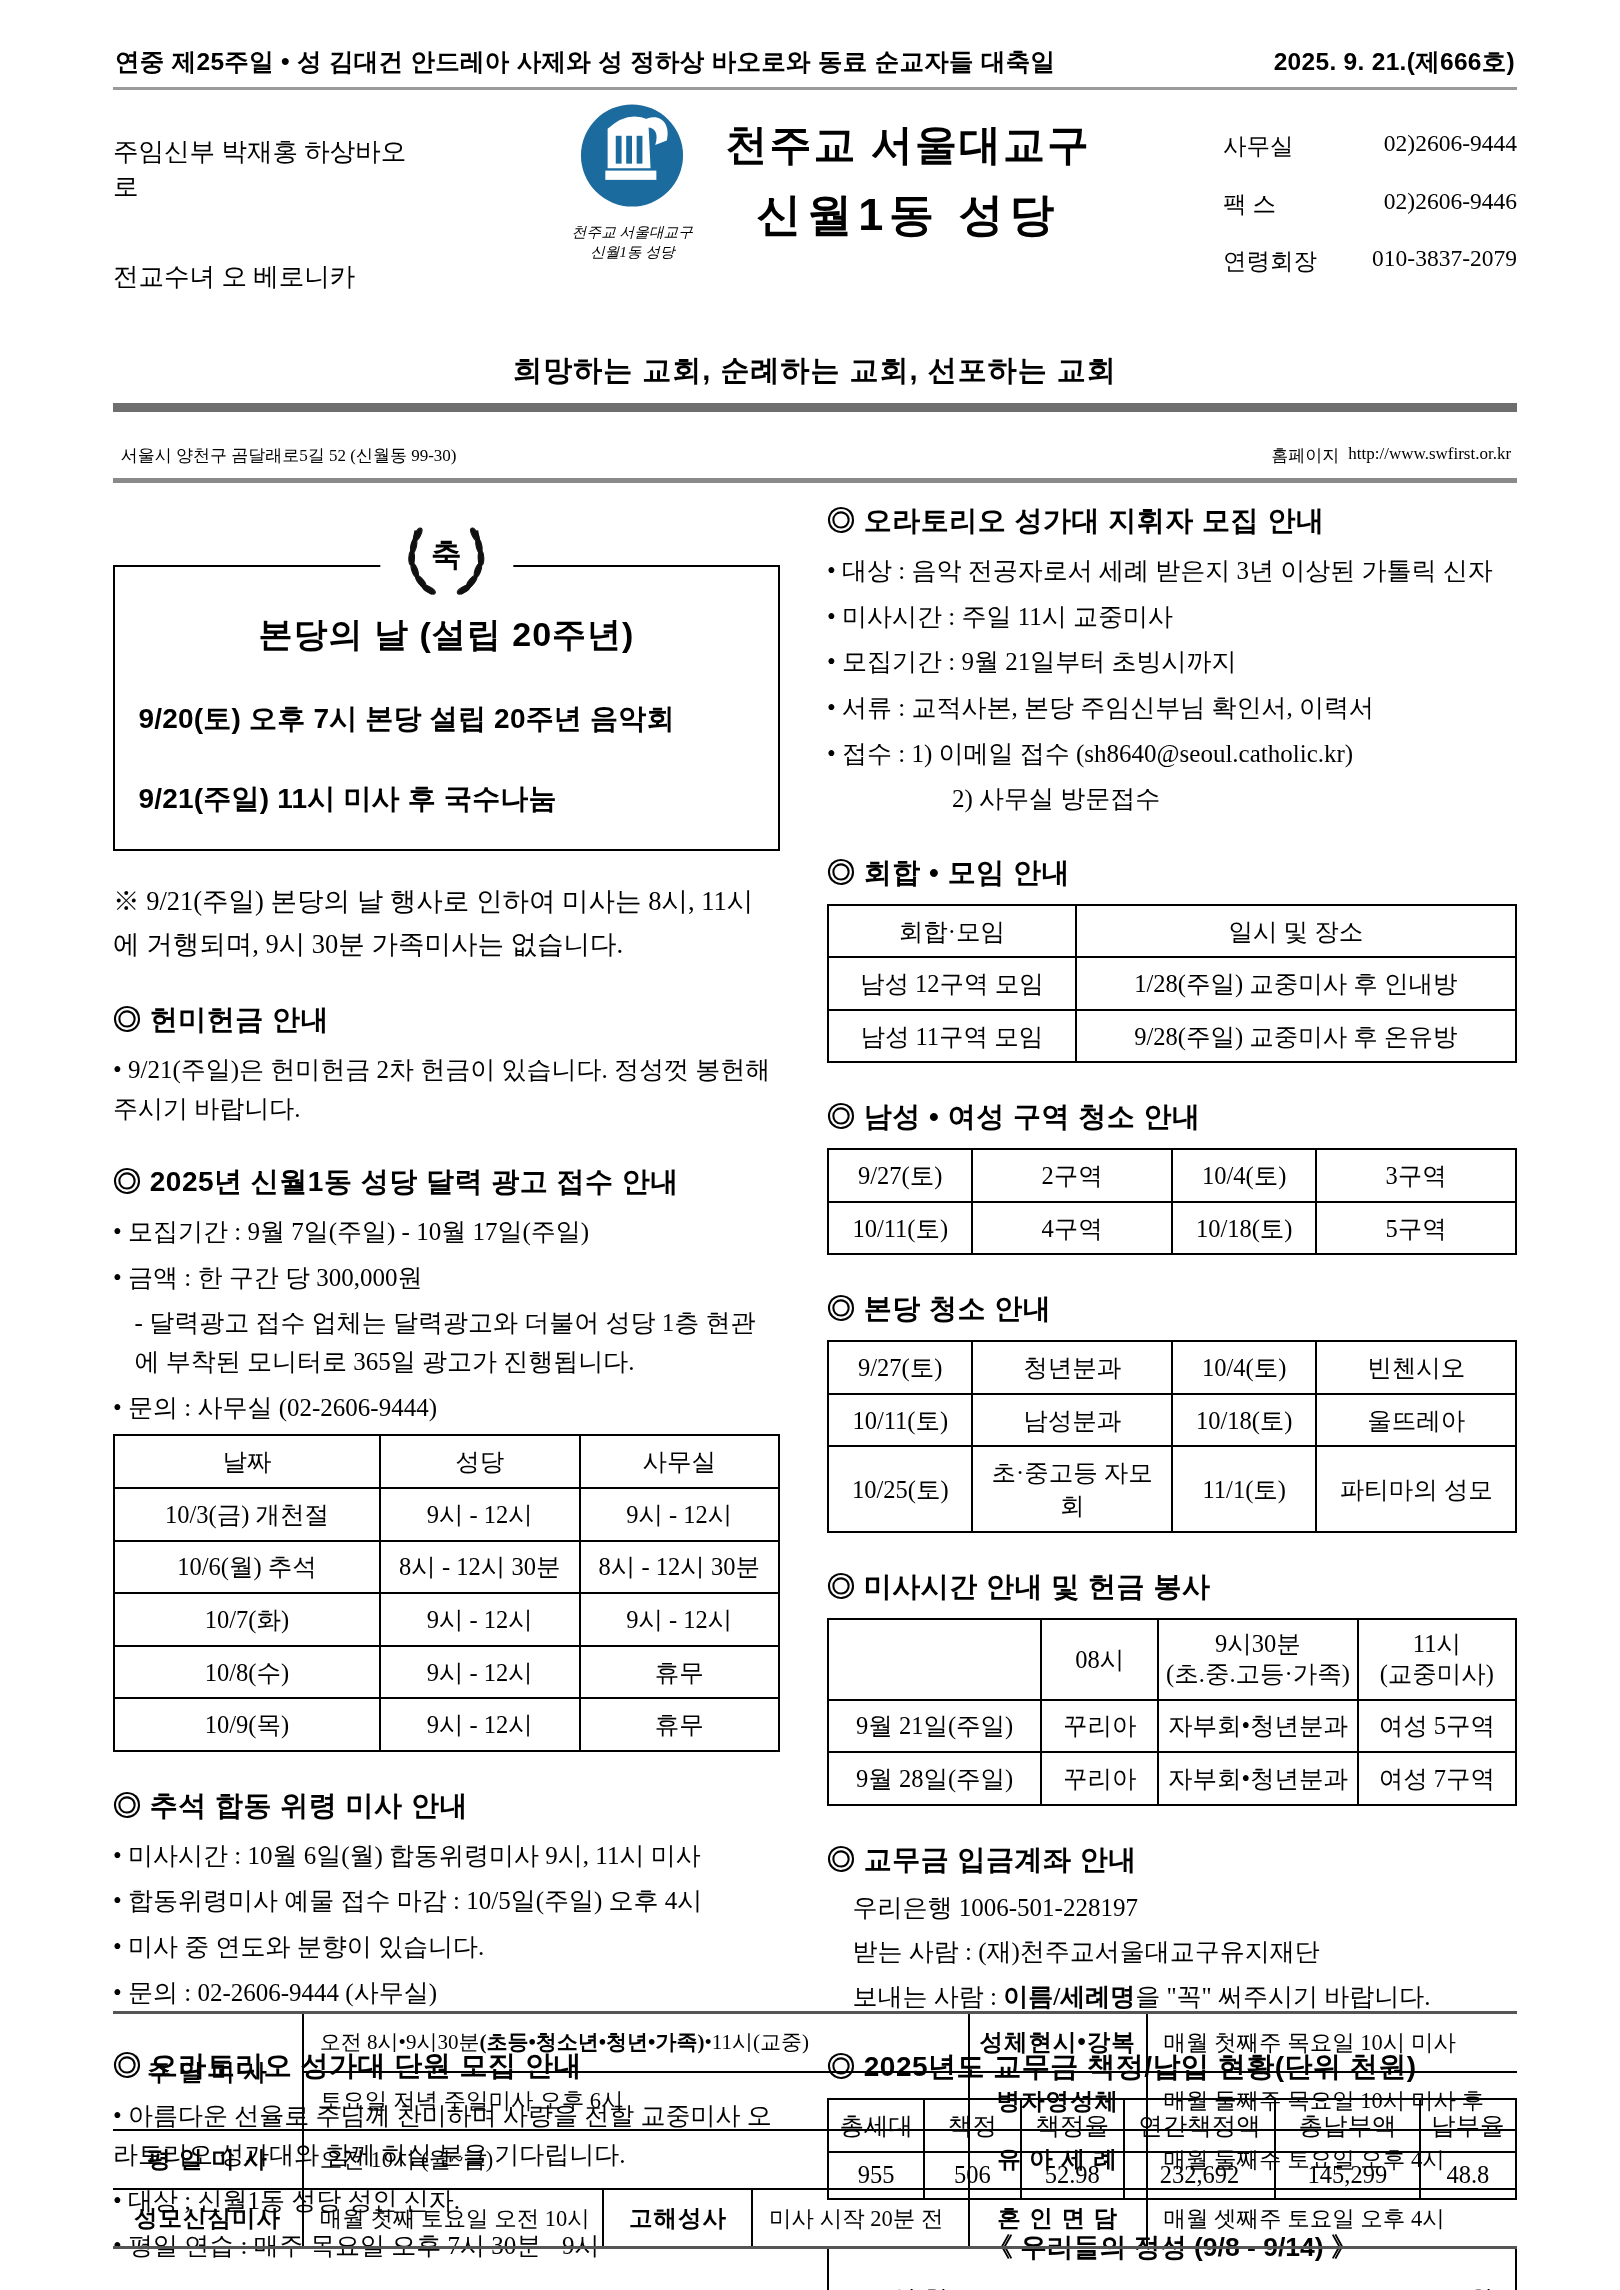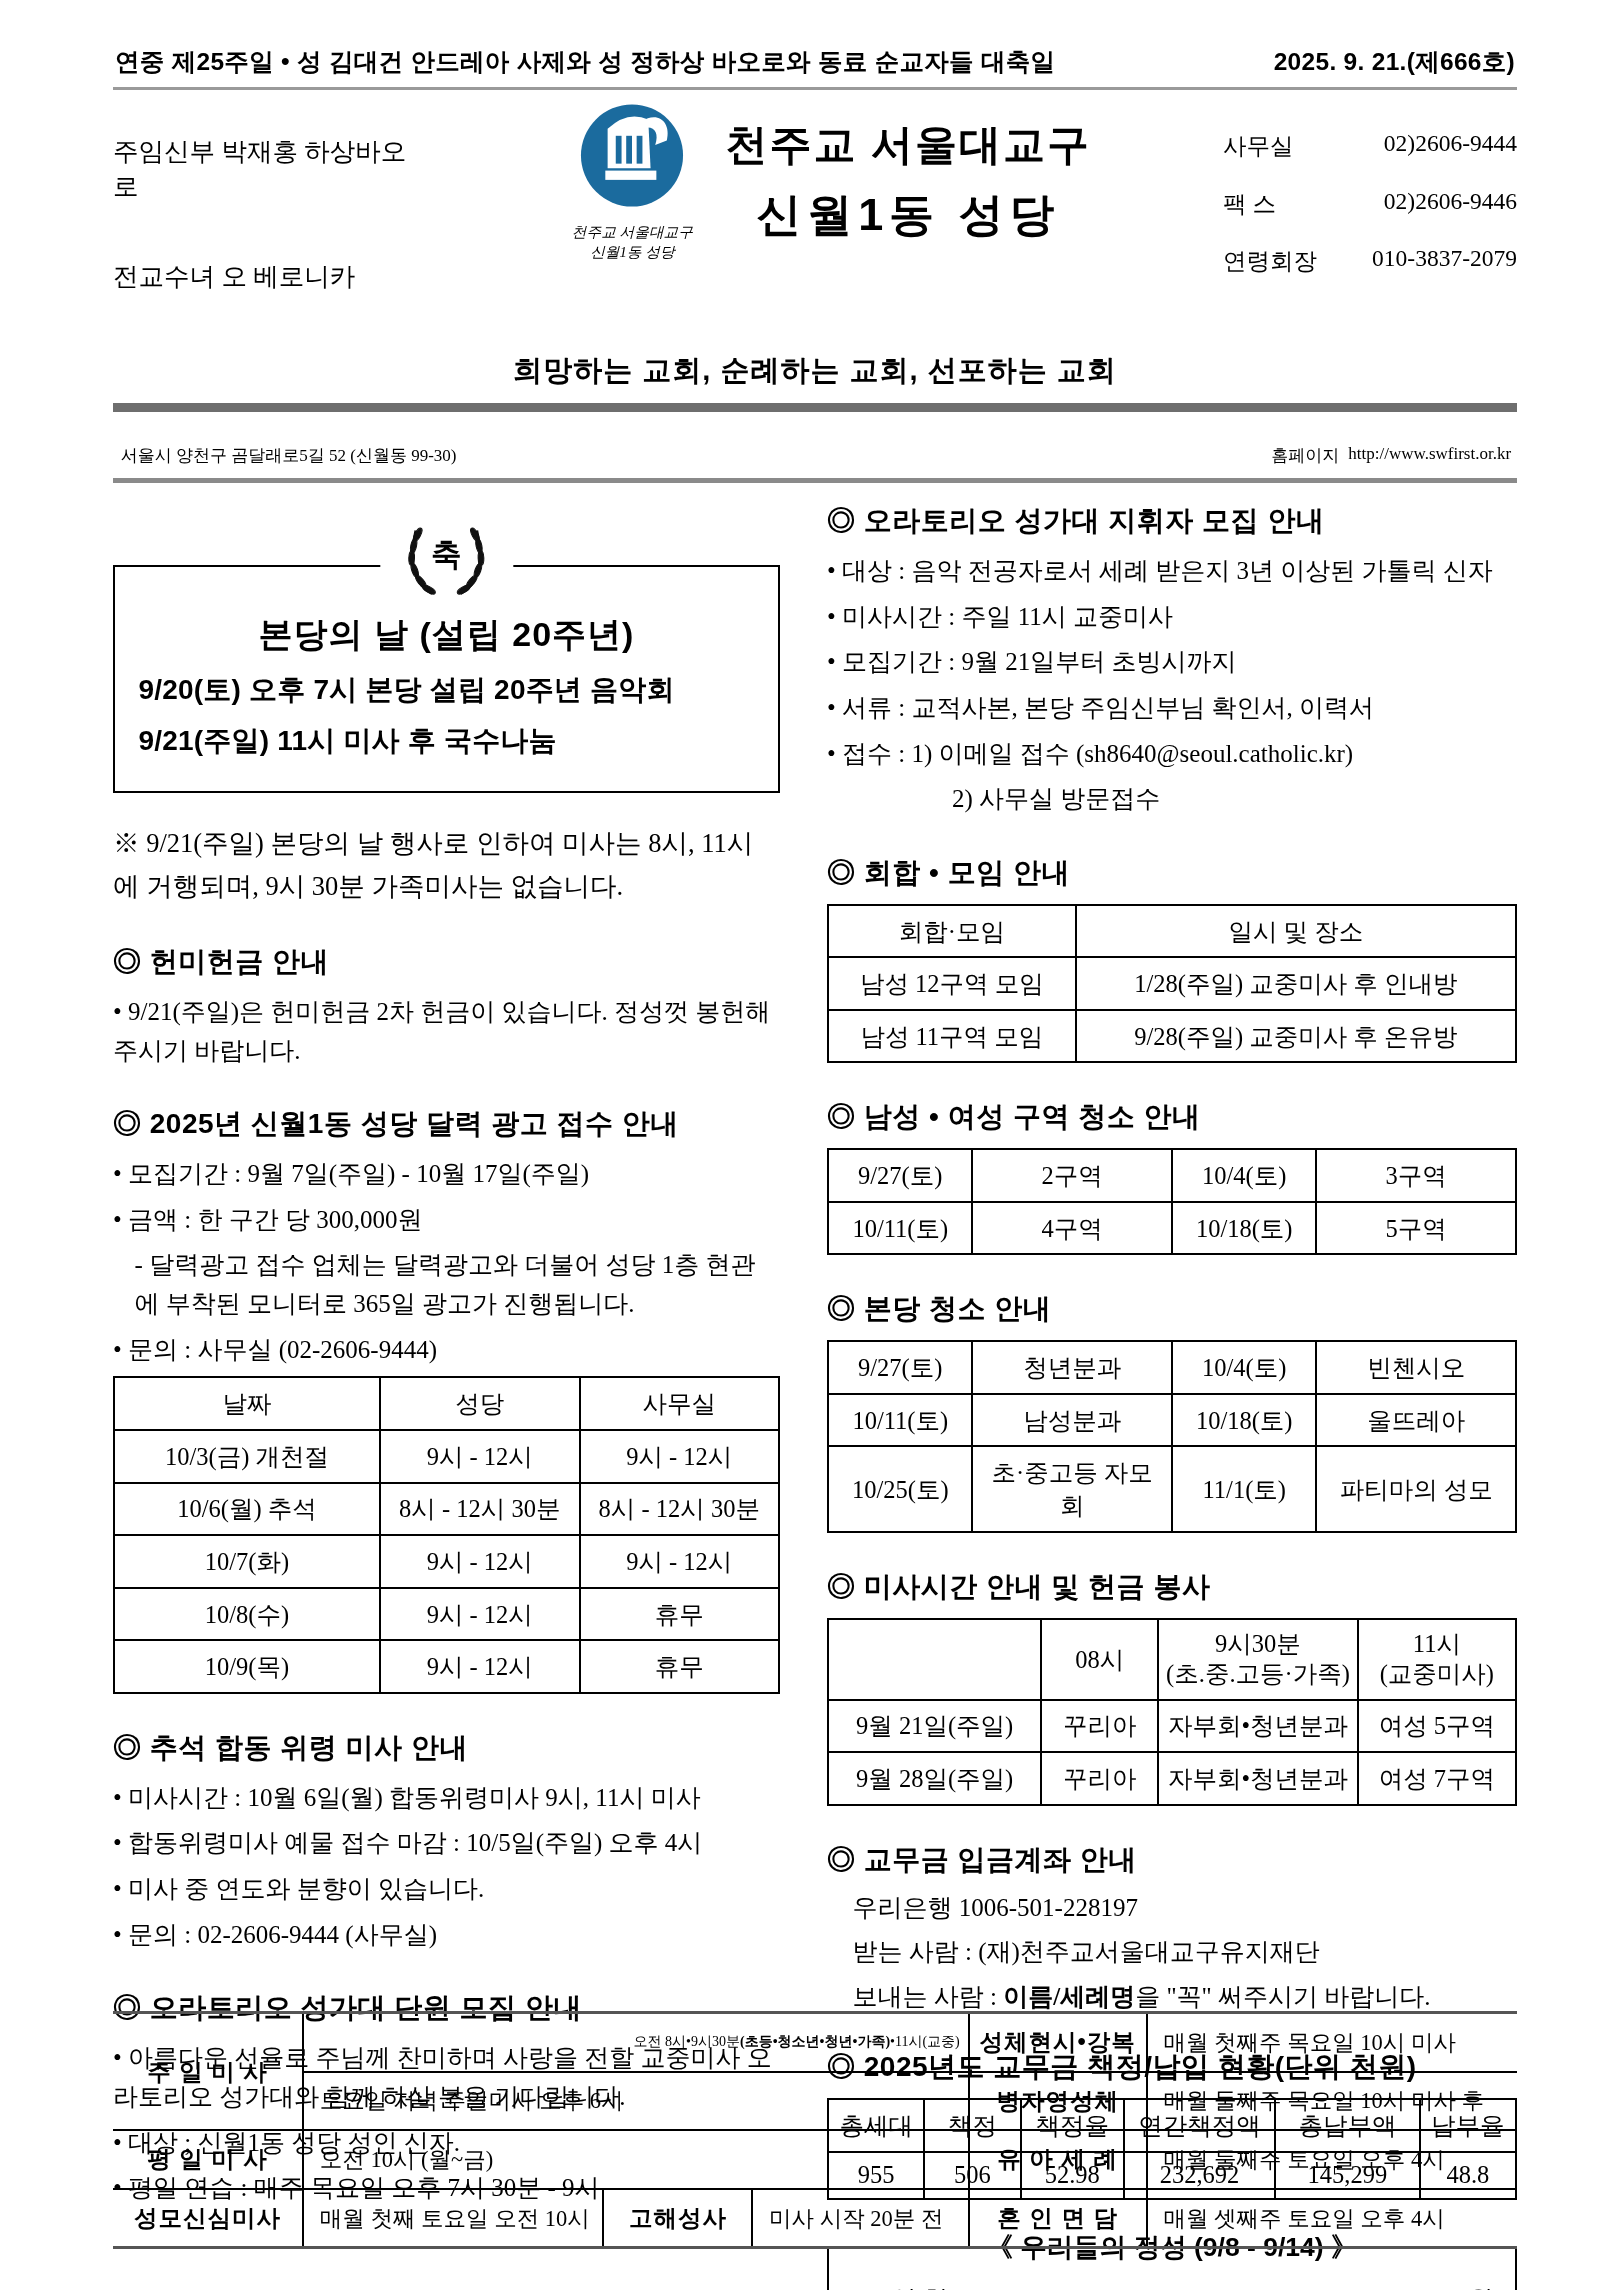--- a/index.html
+++ b/index.html
@@ -53,21 +53,21 @@
   .bullet.indent { padding-left:21.6px; }
   .bullet.indent2 { padding-left:125px; }
 
   table.tbl { width:100%; border-collapse:collapse; margin-top:5.9px;font-family:Liberation Serif, serif; }
   .tbl td { border:2px solid #000; text-align:center; font-size:24.5px; padding:8.8px 5.9px; }
 
   
   .celebration { position:relative; border:2px solid #000; margin-top:65px; padding:45px 23.5px 31px 23.5px; }
   .wreath { position:absolute; top:-55px; left:50%; transform:translateX(-50%); background:#fff; padding:0 15.7px; }
   .cele-title { text-align:center; font-family:"Liberation Sans", sans-serif; font-weight:800; font-size:34px; letter-spacing:1px; }
-  .cele-line { font-family:"Liberation Sans", sans-serif; font-weight:800; font-size:28px; margin-top:13px; letter-spacing:0.2px; }
+  .cele-line { font-family:"Liberation Sans", sans-serif; font-weight:800; font-size:28px; margin-top:42px; letter-spacing:0.2px; }
   .note { font-size:26.5px; line-height:1.62; margin:29px 0 3.9px 0; }
 
   
   .acct-line { font-size:25px; margin:11.8px 0 11.8px 25.5px; }
   .devotion { position:relative; border:2px solid #000; margin-top:47px; padding:33px 21.6px 13.7px 21.6px; }
   .dev-title {
     position:absolute; top:-20.6px; left:50%; transform:translateX(-50%); background:#fff;
     padding:0 11.8px; font-family:"Liberation Sans", sans-serif; font-weight:800; font-size:26.5px; white-space:nowrap;
   }
   .dev-row { display:flex; align-items:flex-end; font-size:25.5px; margin-bottom:15.7px; }
@@ -428,21 +428,21 @@
     <col style="width:190px">
       <col style="width:300px">
       <col style="width:149px">
     <col style="width:216px">
       <col style="width:178px">
       <col style="width:370px">
   </colgroup>
   <tbody>
       <tr>
     <td class="lbl" rowspan="2">주 일 미 사</td>
-    <td class="val" colspan="3" style="font-size:14px;text-align:right;">
+    <td class="val" colspan="3" style="font-size:21px;">
       <span>오전 8시•9시30분</span><span class="b">(초등•청소년•청년•가족)</span><span>•11시(교중)</span>
     </td>
     <td class="lbl">성체현시•강복</td>
     <td class="val">매월 첫째주 목요일 10시 미사</td>
   </tr>
   <tr>
     <td class="val" colspan="3">토요일 저녁 주일미사 오후 6시</td>
     <td class="lbl">병자영성체</td>
     <td class="val">매월 둘째주 목요일 10시 미사 후</td>
   </tr>

